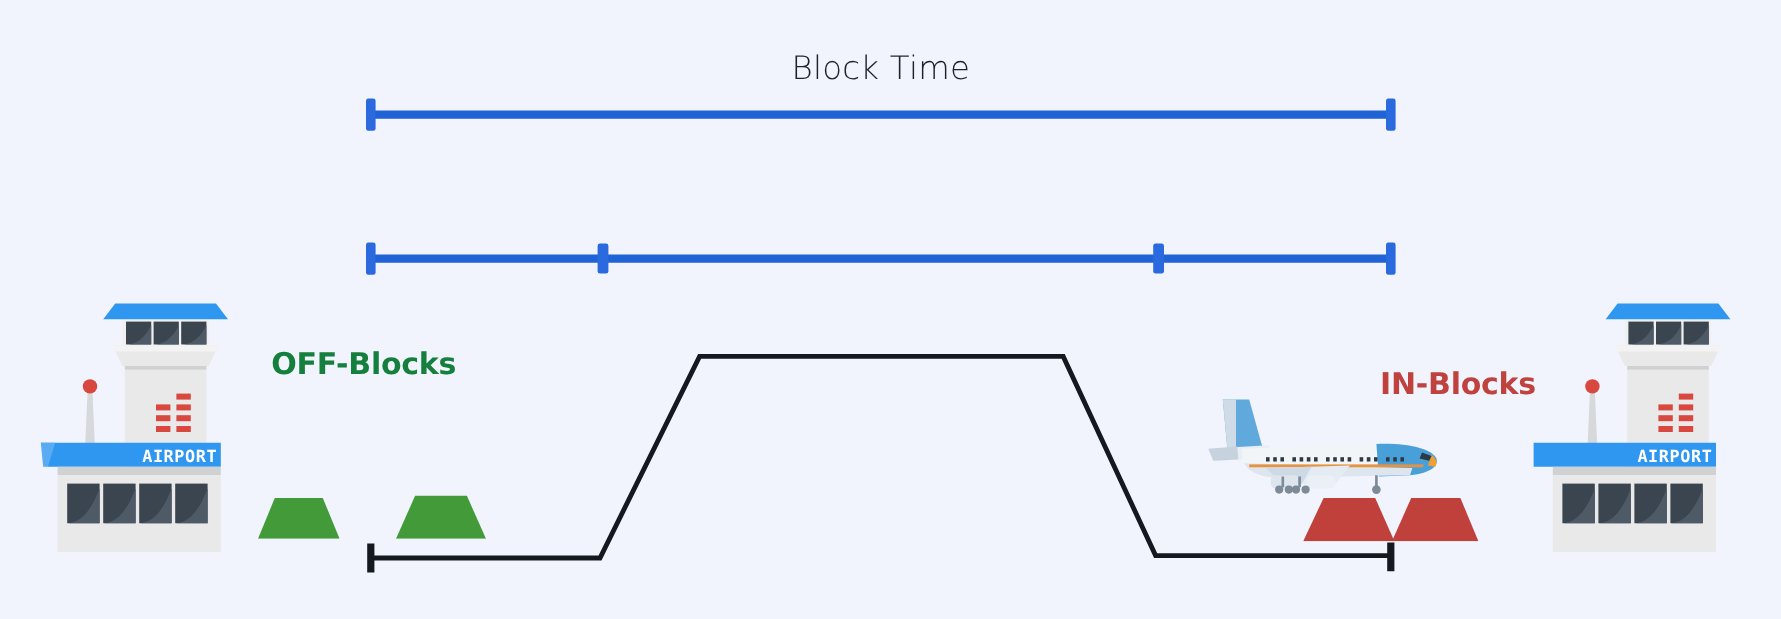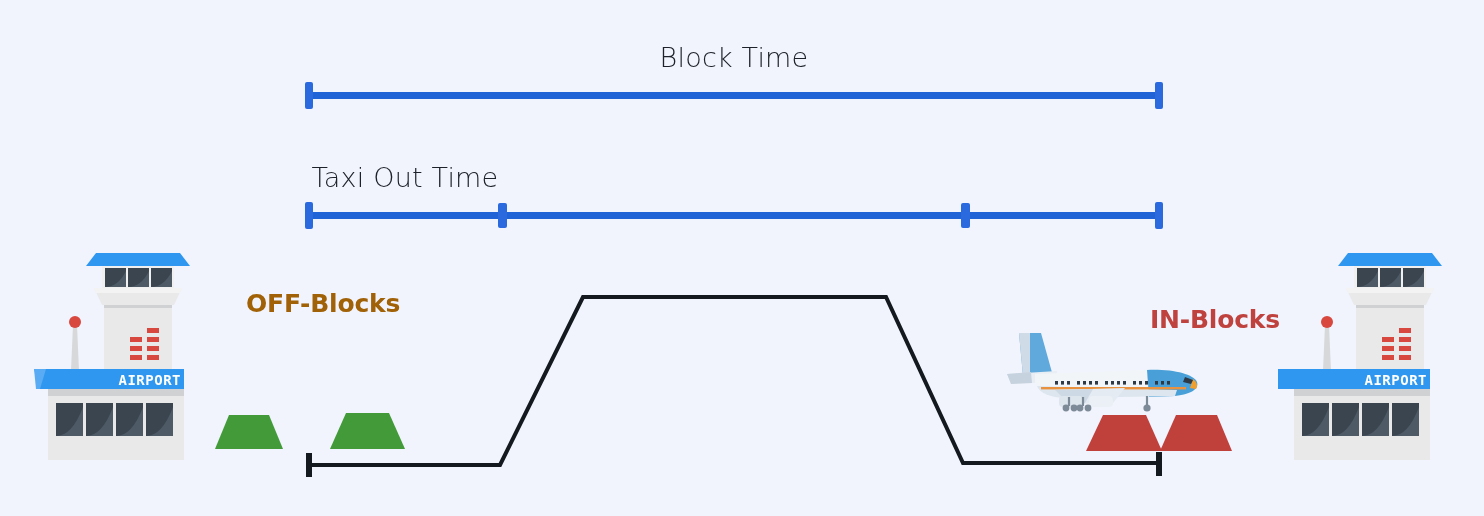--- a/index.html
+++ b/index.html
@@ -47,41 +47,40 @@
 
   
   .blocks-label{
     position:absolute;
     font-family:"DejaVu Sans", sans-serif;
     font-size:25px;
     font-weight:bold;
     white-space:nowrap;
     letter-spacing:-.2px;
   }
-  .off-blocks{color:#a16207;margin-left:20px;}
+  .off-blocks{color:#15803d;}
   .in-blocks{color:#c0423f;}
 
   
   .trapezoid{position:absolute;}
 
   
   .tower{position:absolute;width:170px;height:210px;}
 </style>
 </head>
 <body>
 
 <div id="stage">
 
   <div class="bar-label" style="left:308px;top:42px;width:852px;">Block Time</div>
 
   <div class="bar-line" style="left:308px;top:92px;width:852px;"></div>
   <div class="bar-cap" style="left:305px;top:82px;"></div>
   <div class="bar-cap" style="left:1155px;top:82px;"></div>
 
-  <div class="bar-label" style="left:308px;top:162px;width:194px;">Taxi Out Time</div>
 
   <div class="bar-line" style="left:308px;top:212px;width:852px;"></div>
   <div class="bar-cap" style="left:305px;top:202px;"></div>
   <div class="bar-divider" style="left:498px;top:203px;"></div>
   <div class="bar-divider" style="left:961px;top:203px;"></div>
   <div class="bar-cap" style="left:1155px;top:202px;"></div>
 
   <div class="blocks-label off-blocks" style="left:226px;top:289px;">OFF-Blocks</div>
   <div class="blocks-label in-blocks" style="left:1150px;top:293px;margin-top:12px;">IN-Blocks</div>
 

